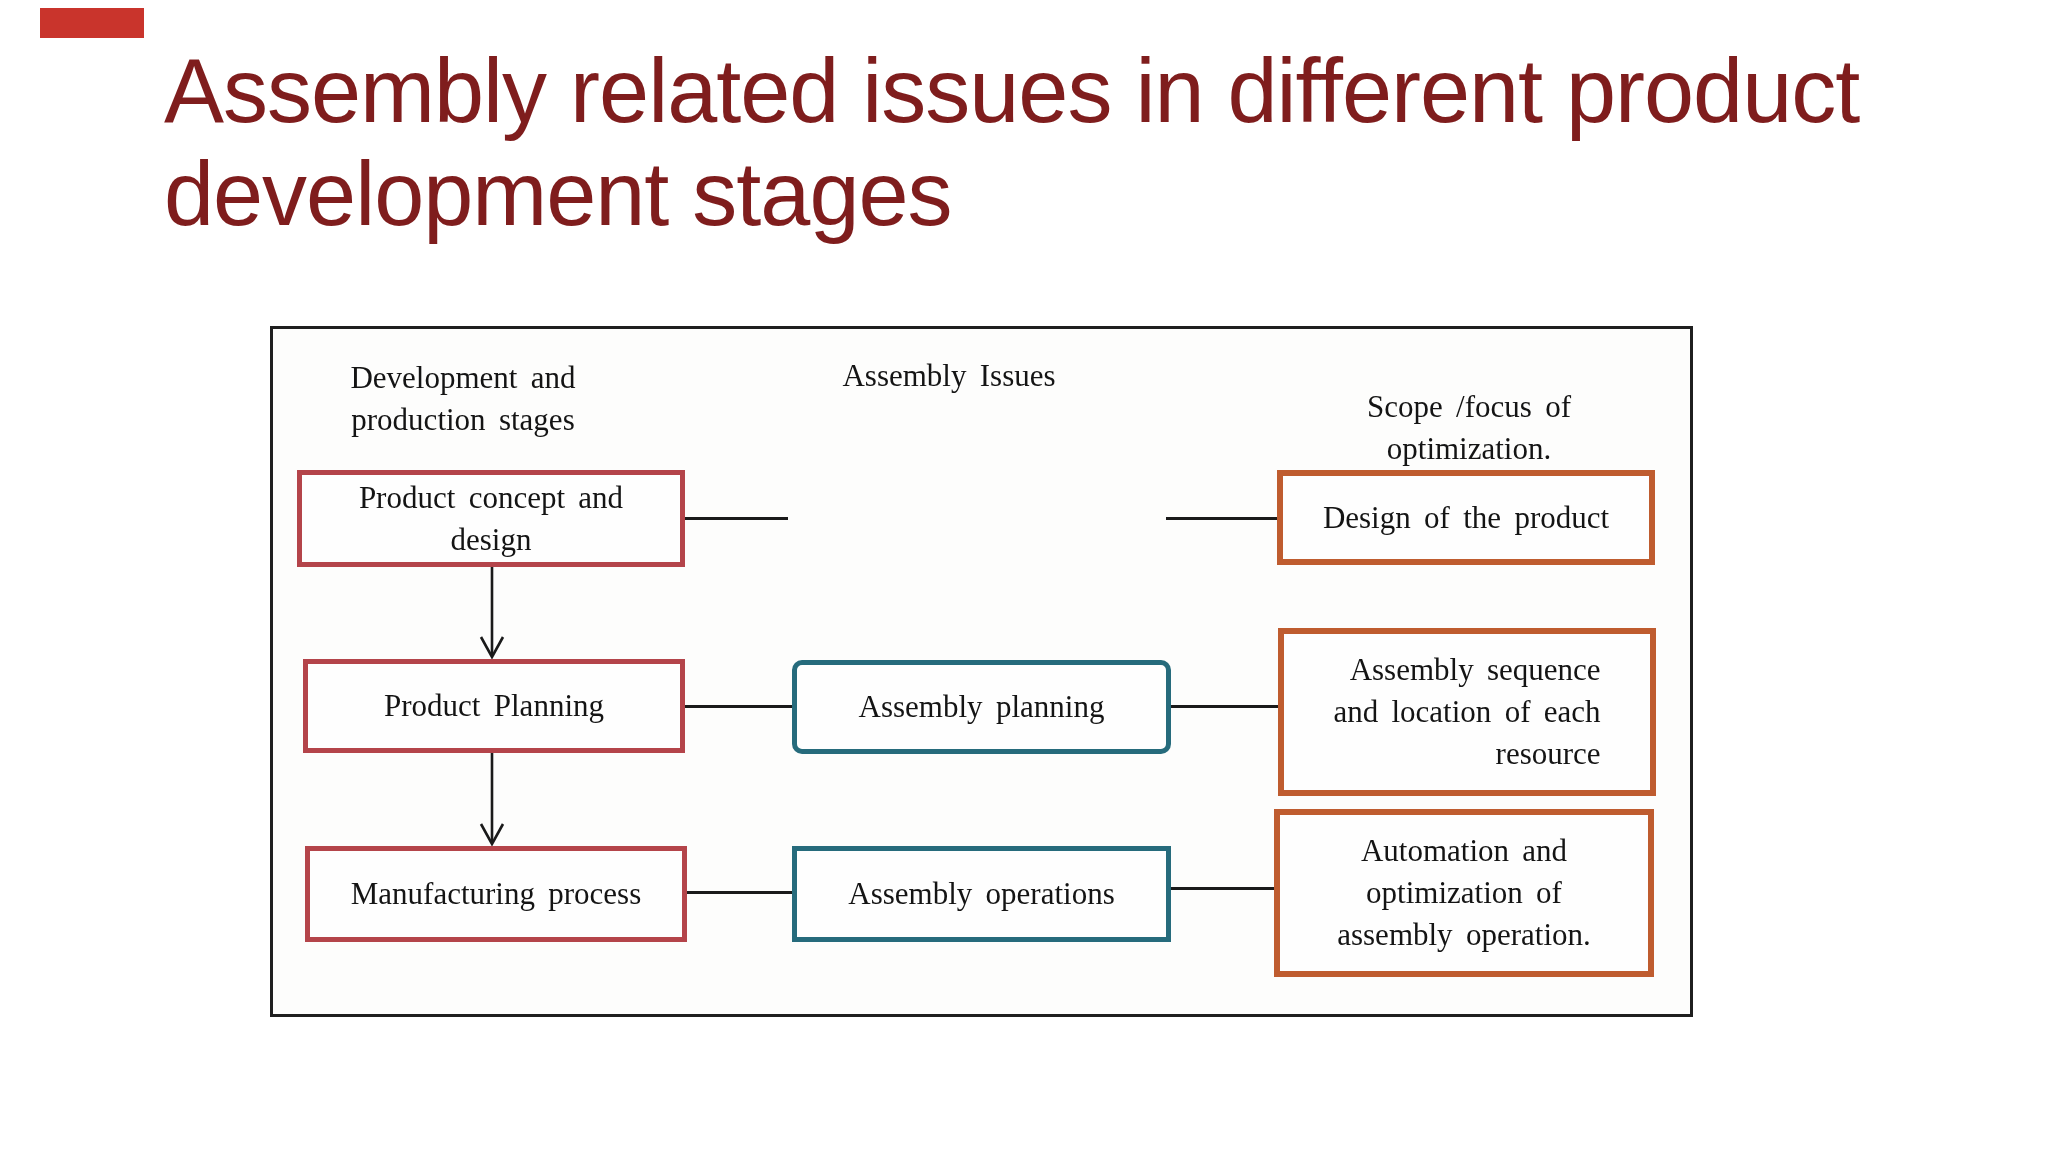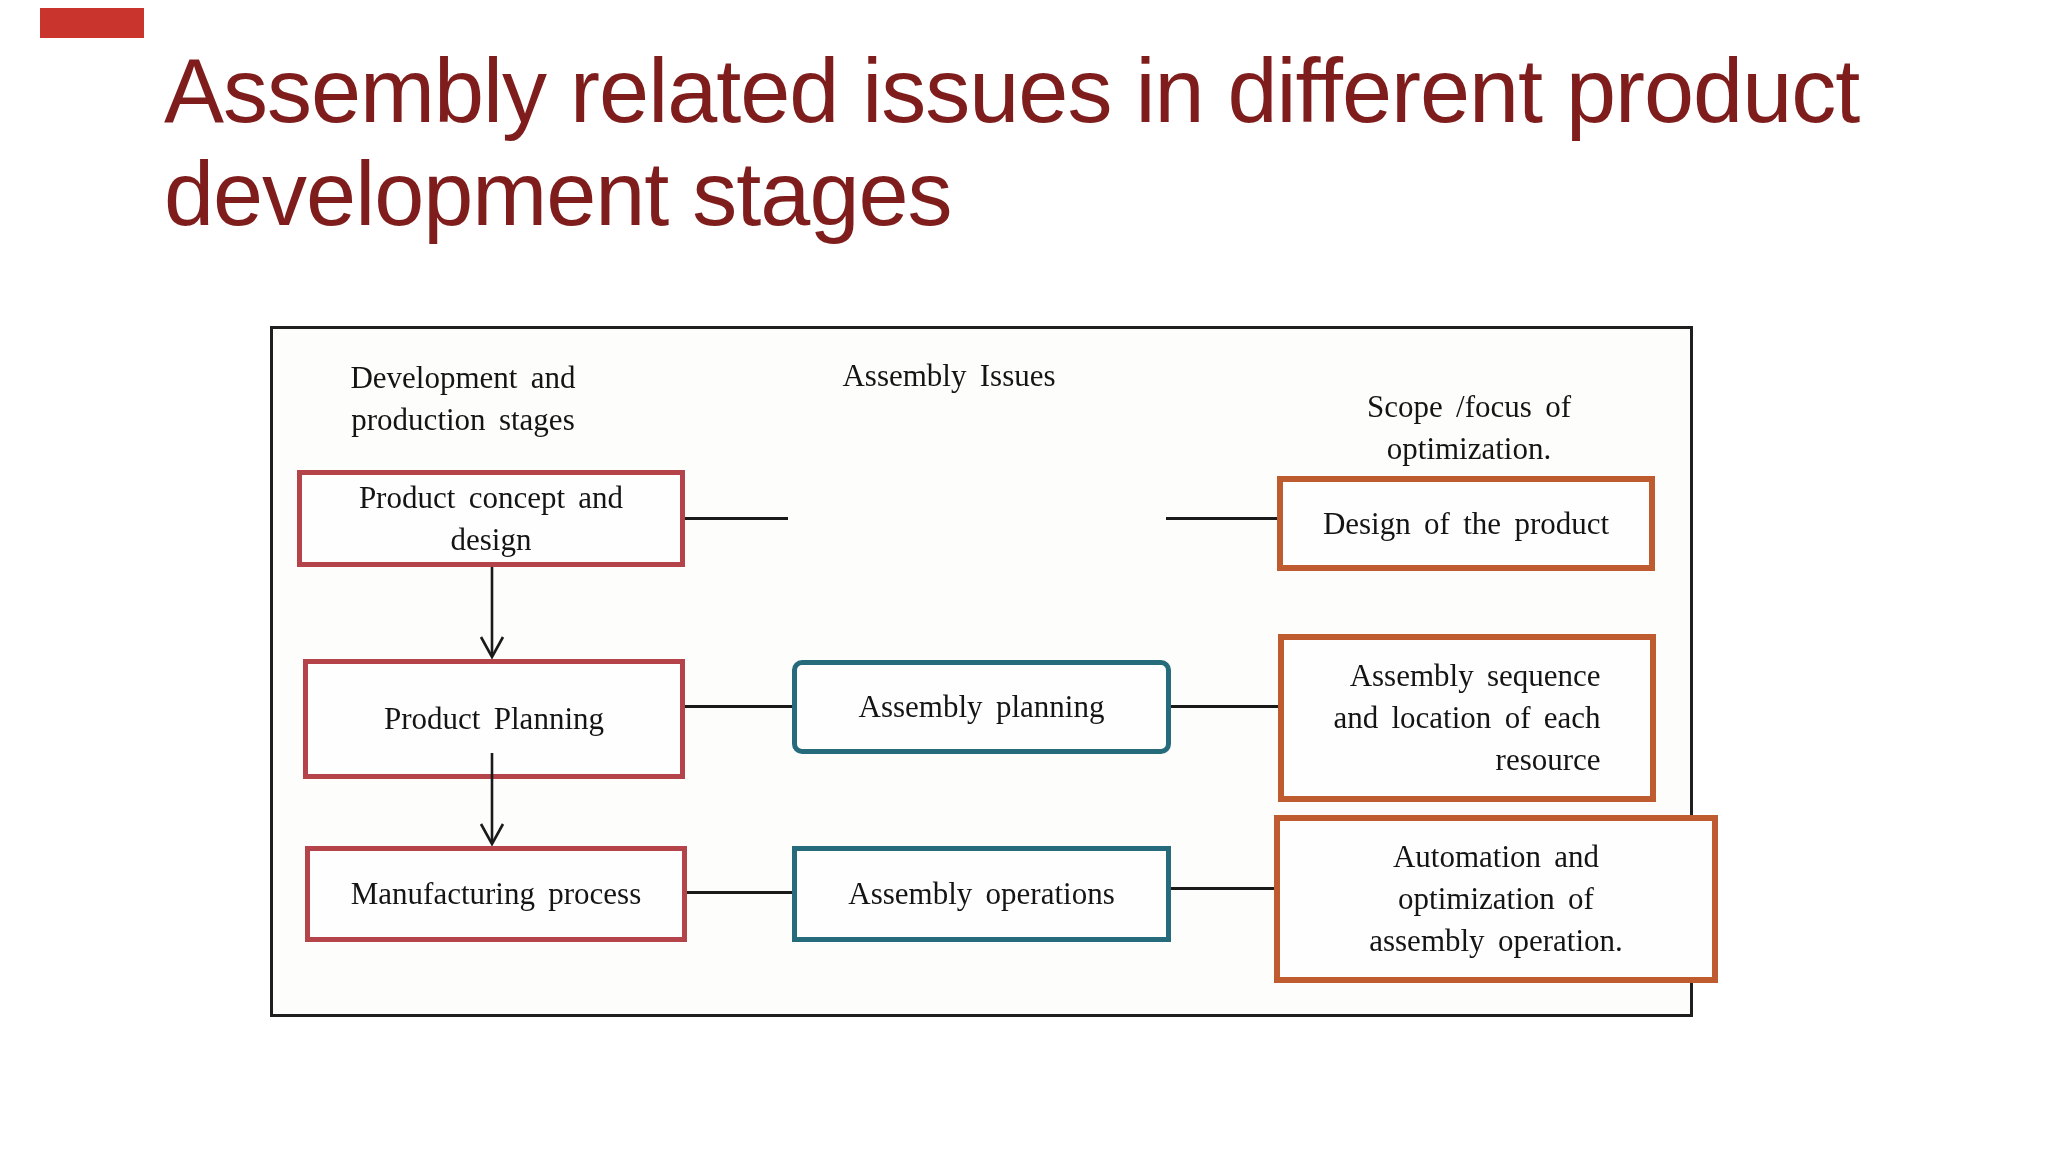--- a/index.html
+++ b/index.html
@@ -29,30 +29,30 @@
   #hdr-2{left:808px;top:352px;width:340px;}
   #hdr-3{left:1286px;top:383px;width:360px;}
   .dbox{
     position:absolute;background:#fefefe;box-sizing:border-box;
     display:flex;align-items:center;justify-content:center;text-align:center;
     color:#141414;font-family:"Liberation Serif","DejaVu Serif",serif;
     font-size:31px;line-height:42px;white-space:pre-line;word-spacing:0.18em;
   }
   .red{border:5px solid #84cc16;}
   .teal{border:5px solid #266b7c;}
-  .orange{border:6px solid #bf5c2f;margin-top:6px;}
+  .orange{border:6px solid #bf5c2f;}
   #b-r1c1{left:297px;top:470px;width:388px;height:97px;}
   #b-r1c2{left:788px;top:472px;width:380px;height:93px;}
   #b-r1c3{left:1277px;top:470px;width:378px;height:95px;}
-  #b-r2c1{left:303px;top:659px;width:382px;height:120px;}
+  #b-r2c1{left:303px;top:659px;width:382px;height:94px;}
   #b-r2c2{left:792px;top:660px;width:379px;height:94px;border-radius:10px;}
   #b-r2c3{left:1278px;top:628px;width:378px;height:168px;}
   #b-r3c1{left:305px;top:846px;width:382px;height:96px;}
   #b-r3c2{left:792px;top:846px;width:379px;height:96px;}
-  #b-r3c3{left:1274px;top:809px;width:444px;height:168px;}
+  #b-r3c3{left:1274px;top:809px;width:380px;height:168px;}
   .conn{position:absolute;height:3px;background:#1a1a1a;}
   #c-r1a{left:685px;top:517px;width:103px;}
   #c-r1b{left:1166px;top:517px;width:111px;}
   #c-r2a{left:685px;top:705px;width:107px;}
   #c-r2b{left:1171px;top:705px;width:107px;}
   #c-r3a{left:687px;top:891px;width:105px;}
   #c-r3b{left:1171px;top:887px;width:103px;}
   .varrow{position:absolute;width:32px;}
   #arrow-1{left:476px;top:567px;height:92px;}
   #arrow-2{left:476px;top:753px;height:93px;}

